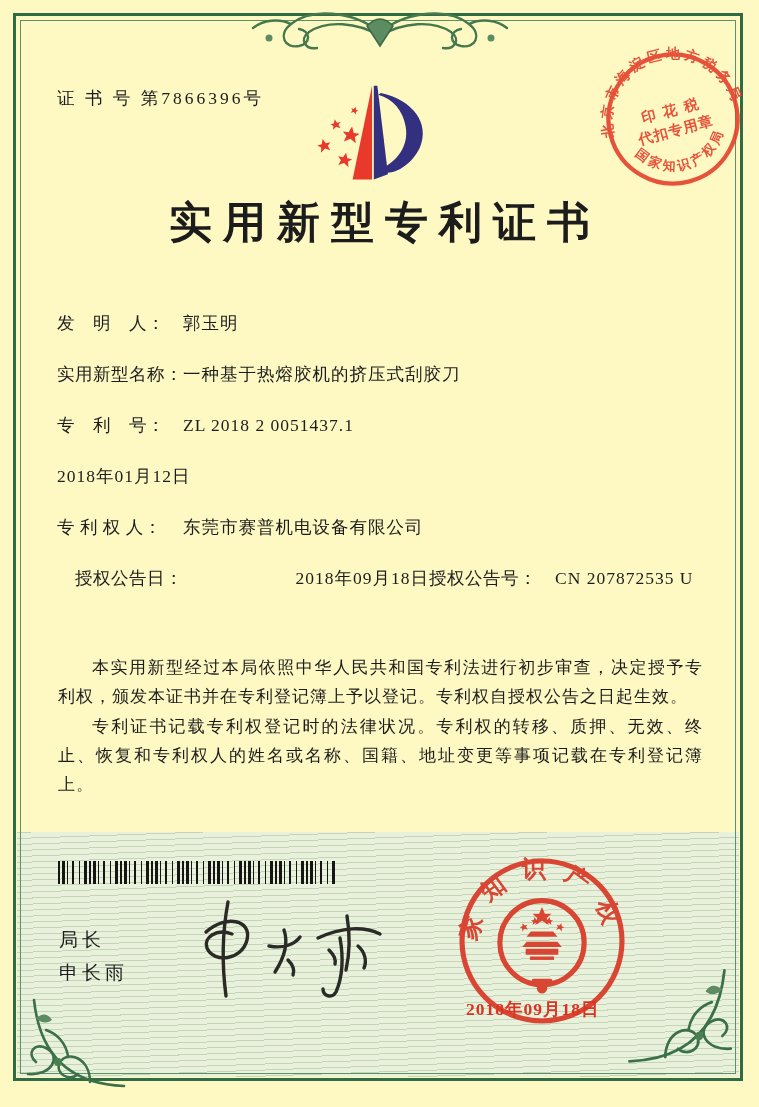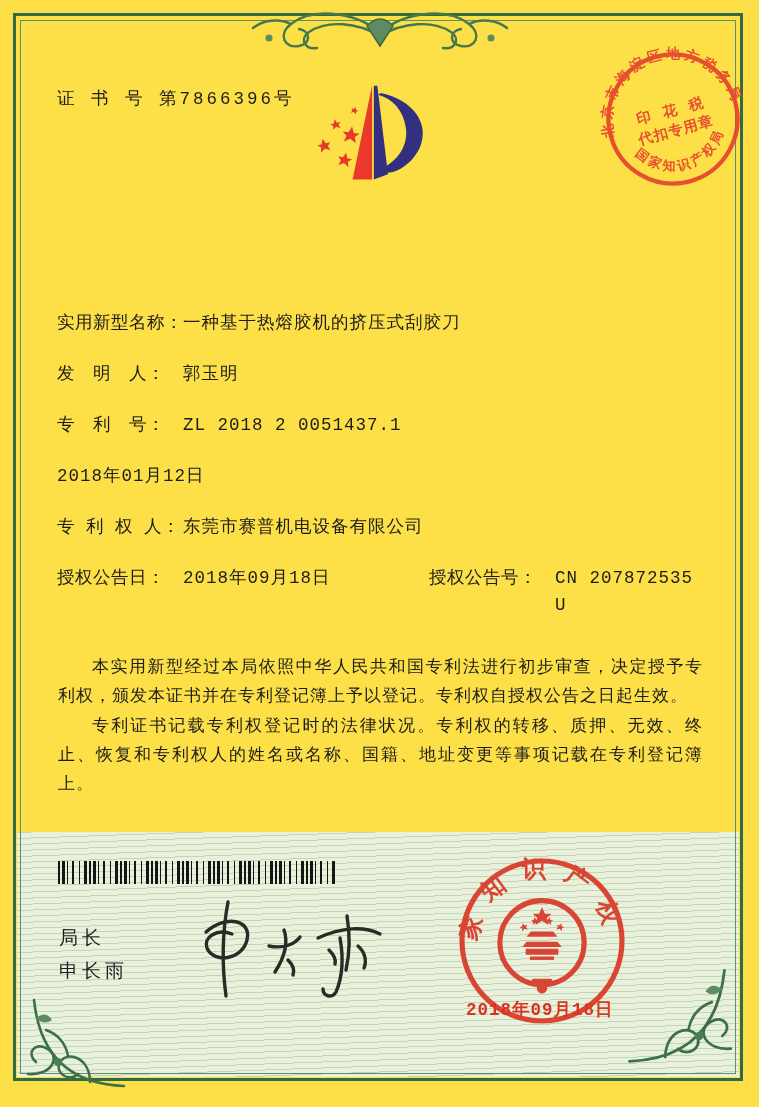--- a/index.html
+++ b/index.html
@@ -1,21 +1,21 @@
 <!DOCTYPE html>
 <html><head>
 <meta charset="utf-8">
 <style>
   html,body{margin:0;padding:0;background:#ddd;}
   .page{
     position:relative;
     width:759px;height:1107px;
-    background:#fde047;
+    background:#fef9c3;
     overflow:hidden;
-    font-family:Liberation Mono, monospace;
+    font-family:Liberation Serif, serif;
     color:#1c1c1c;
   }
   
   .frame-outer{
     position:absolute;left:13px;top:13px;right:16px;bottom:26px;
     border:3px solid #2f6b45;z-index:1;pointer-events:none;
   }
   .frame-inner{
     position:absolute;left:20px;top:20px;right:23px;bottom:33px;
     border:1px solid #5d8f68;z-index:1;pointer-events:none;
@@ -40,21 +40,21 @@
   .title{
     position:absolute;left:0;top:194px;width:100%;margin:0;
     text-align:center;font-size:43px;font-weight:bold;
     letter-spacing:11px;padding-left:11px;box-sizing:border-box;z-index:2;
   }
   .fields{position:absolute;left:57px;top:310px;right:50px;z-index:2;font-size:17.5px;}
   .frow{display:flex;margin-bottom:24px;line-height:27px;}
   .flabel{flex:0 0 126px;letter-spacing:.5px;white-space:pre;}
   .fvalue{flex:1;letter-spacing:1px;}
   .grant-row{display:flex;margin-bottom:0;line-height:27px;}
-  .grant-left{display:flex;flex:0 0 372px;}
+  .grant-left{display:flex;flex:0 0 372px;text-align:right;}
   .grant-right{display:flex;flex:1;}
   .body-text{
     position:absolute;left:57px;right:55px;top:652px;z-index:2;
     font-size:17px;line-height:29px;letter-spacing:1px;text-align:justify;
   }
   .body-text p{margin:1px;text-indent:2em;}
   .barcode{
     position:absolute;left:58px;top:861px;width:278px;height:23px;z-index:2;
     background-image:repeating-linear-gradient(90deg,
       #151515 0 2px, transparent 2px 4px,
@@ -140,29 +140,30 @@
     <text font-size="14.5" font-weight="bold" fill="#e5442f" letter-spacing="4">
       <textPath href="#taxTop" startOffset="50%" text-anchor="middle">北京市海淀区地方税务局</textPath>
     </text>
     <text x="80" y="76" text-anchor="middle" font-size="15" font-weight="bold" fill="#e5442f" letter-spacing="2">印 花 税</text>
     <text x="80" y="97" text-anchor="middle" font-size="15" font-weight="bold" fill="#e5442f" letter-spacing="1">代扣专用章</text>
     <text font-size="13.5" font-weight="bold" fill="#e5442f" letter-spacing="3">
       <textPath href="#taxBot" startOffset="50%" text-anchor="middle">国家知识产权局</textPath>
     </text>
   </svg>
 
+  <h1 class="title">实用新型专利证书</h1>
 
   <div class="fields">
+    <div class="frow">
+      <span class="flabel">发　明　人：</span>
+      <span class="fvalue">郭玉明</span>
+    </div>
     <div class="frow">
       <span class="flabel">实用新型名称：</span>
       <span class="fvalue">一种基于热熔胶机的挤压式刮胶刀</span>
-    </div>
-    <div class="frow">
-      <span class="flabel">发　明　人：</span>
-      <span class="fvalue">郭玉明</span>
     </div>
     <div class="frow">
       <span class="flabel">专　利　号：</span>
       <span class="fvalue">ZL 2018 2 0051437.1</span>
     </div>
     <div class="frow">
       <span class="fvalue">2018年01月12日</span>
     </div>
     <div class="frow">
       <span class="flabel">专 利 权 人：</span>

